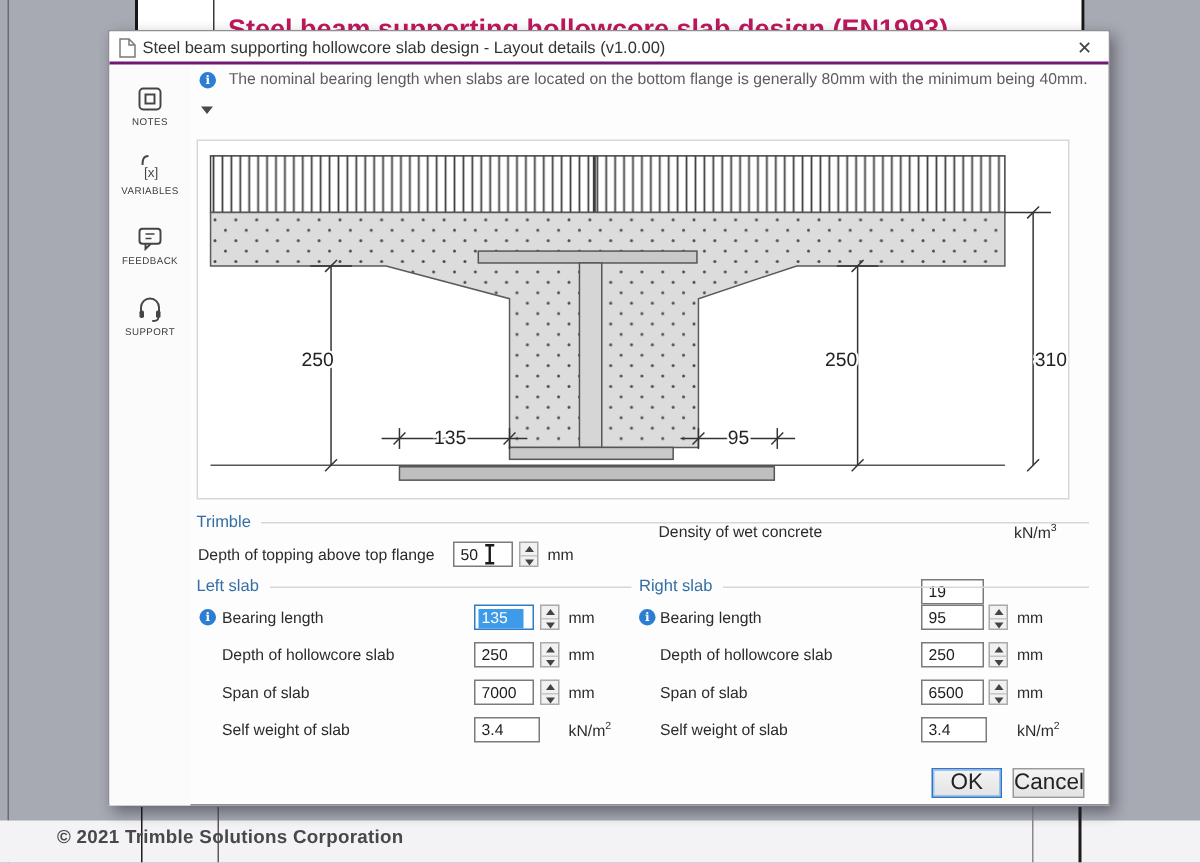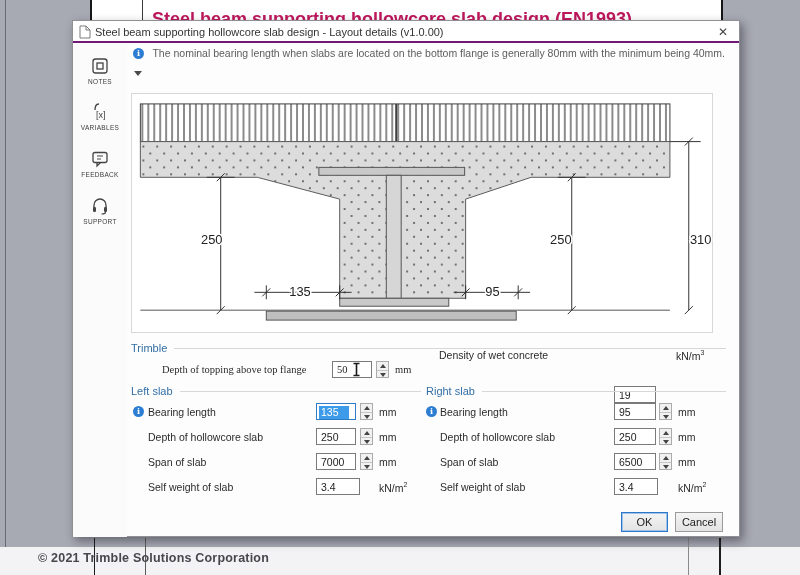--- a/index.html
+++ b/index.html
@@ -67,21 +67,21 @@
   .spin .up,.spin .dn { position:absolute; left:0; width:100%; height:8px; }
   .spin .up:after { content:""; position:absolute; left:3px; top:2px; border-left:3px solid transparent; border-right:3px solid transparent; border-bottom:4px solid #444; }
   .spin .dn:after { content:""; position:absolute; left:3px; top:2px; border-left:3px solid transparent; border-right:3px solid transparent; border-top:4px solid #444; }
   .spin .dn { top:8px; border-top:1px solid #c6c6c6; }
   .funit { position:absolute; top:3px; font-size:10.5px; color:#2b2b2b; white-space:nowrap; }
   .funit sup { font-size:7px; }
 
   .ibeam-cursor { position:absolute; z-index:4; }
 
   
-  .btn { position:absolute; top:0; height:20px; font-size:11px; color:#222; background:linear-gradient(#f4f4f4,#e3e3e3);
+  .btn { position:absolute; top:0; height:20px; font-size:15px; color:#222; background:linear-gradient(#f4f4f4,#e3e3e3);
          border:1px solid #9a9a9a; text-align:center; line-height:18px; }
   .btn.default { border:1px solid #2f76c9; box-shadow:0 0 0 1px #9cc3ea inset; }
 </style>
 </head>
 <body>
 
 <div class="stage">
 
   <div class="edge-line"></div>
 
@@ -215,21 +215,21 @@
         </g>
         <text class="dim-text" x="362" y="204" text-anchor="middle">95</text>
       </svg>
     </div>
 
     <div class="sec-head" style="left:58px; top:320px; width:595px;">
       <span class="sec-title">Trimble</span>
       <span class="sec-rule"></span>
     </div>
 
-    <div class="frow" style="left:74px; top:340px; width:296px;font-family:Liberation Serif, serif;">
+    <div class="frow" style="left:44px; top:340px; width:296px;">
       <span class="flabel" style="left:15px;">Depth of topping above top flange</span>
       <input class="finput" style="left: 185px; width: 40px;" readonly="" value="50">
       <svg class="ibeam-cursor" style="left:205px; top:1px;" width="9" height="15" viewBox="0 0 9 15">
         <path d="M1.5 1.5 h6 M1.5 13.5 h6 M4.5 1.5 v12" stroke="#1a1a1a" stroke-width="1.6" fill="none"></path>
       </svg>
       <span class="spin" style="left:229px;">
           <span class="up"></span>
           <span class="dn"></span>
         </span>
       <span class="funit" style="left:248px;">mm</span>

